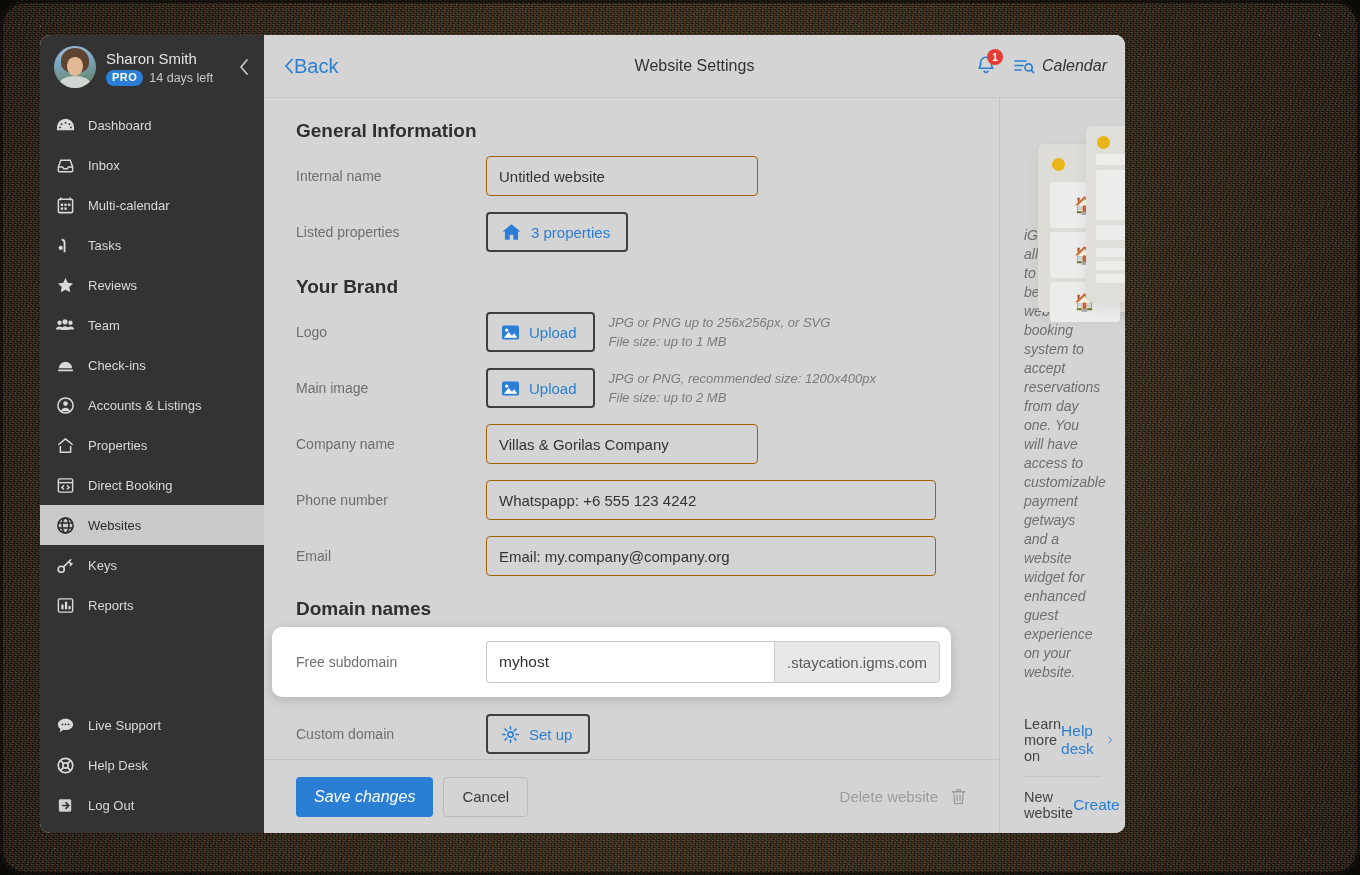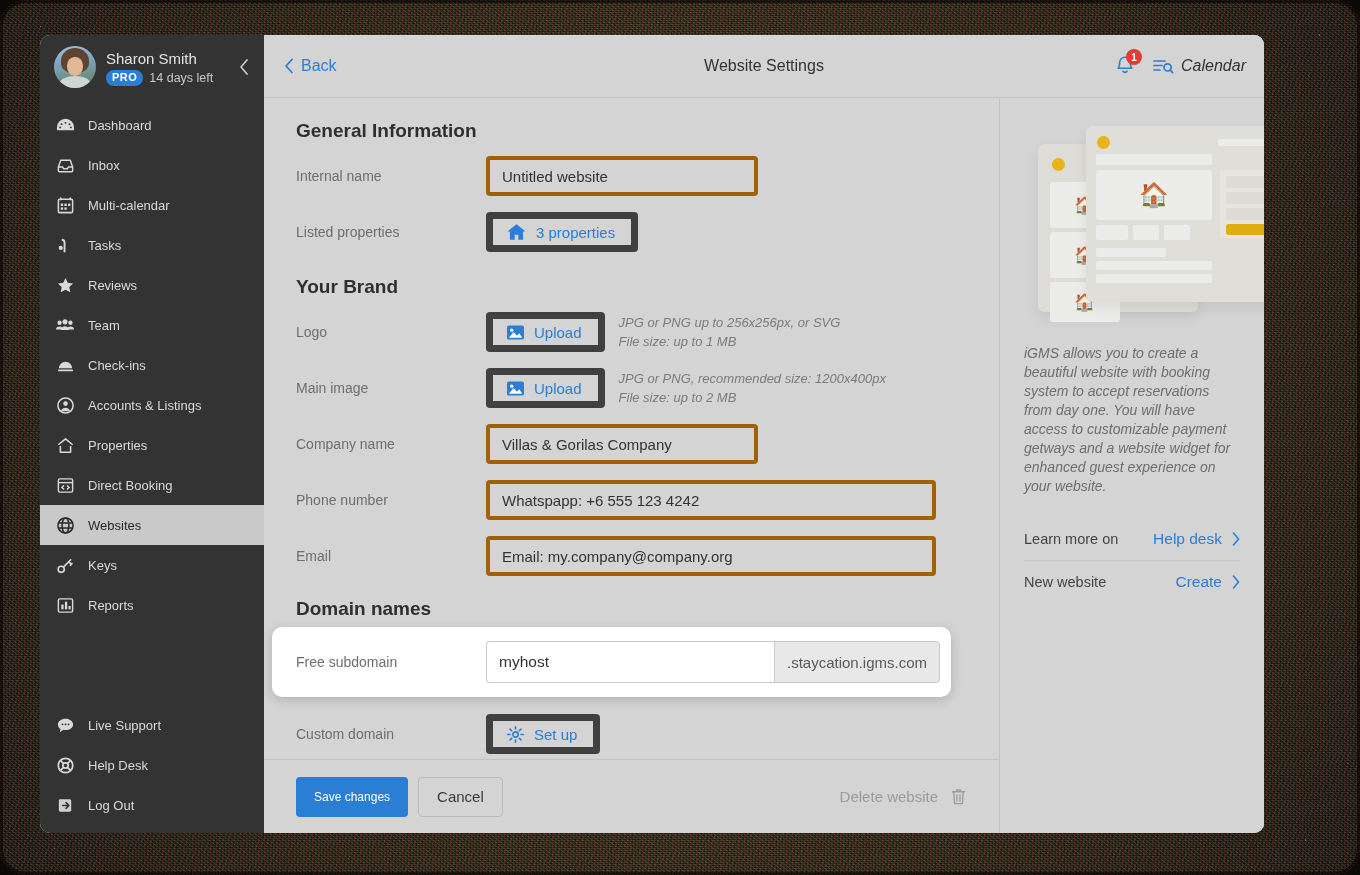--- a/index.html
+++ b/index.html
@@ -47,21 +47,21 @@
       radial-gradient(circle at 4% 97%, rgba(255,255,255,.3) 0 .6px, transparent .7px),
       radial-gradient(circle at 96% 96%, rgba(255,255,255,.3) 0 .6px, transparent .7px);
     pointer-events: none;
   }
 
   
   .app {
     position: absolute;
     left: 40px;
     top: 35px;
-    width: 1224px;
+    width: 1085px;
     height: 798px;
     display: flex;
     border-radius: 10px;
     overflow: hidden;
     background: #fef9c3;
     justify-content: flex-end;
   }
 
   
   .sidebar {
@@ -186,23 +186,22 @@
     display: flex;
     align-items: center;
     padding: 0 18px 0 20px;
     border-bottom: 1px solid #c3c3c3;
     position: relative;
     background: #d4d4d4;
   }
   .back-btn {
     display: flex;
     align-items: center;
-    gap: 7px;
     color: #2a7fd4;
-    font-size: 16px;
+    font-size: 20px;
     cursor: pointer;
   }
   .topbar-title {
     position: absolute;
     left: 0; right: 0;
     text-align: center;
     font-size: 16px;
     color: #333333;
     pointer-events: none;
   }
@@ -265,35 +264,35 @@
     min-height: 40px;
   }
   .row-label {
     width: 190px;
     flex: 0 0 190px;
     font-size: 14px;
     color: #6e6e6e;
   }
   .field {
     height: 40px;
-    border: 4px solid #a16207;
+    border: 1px solid #a16207;
     border-radius: 4px;
     background: #d4d4d4;
     display: flex;
     align-items: center;
     padding: 0 12px;
     font-size: 15px;
     color: #333333;
   }
   .field.w270 { width: 272px; }
   .field.w450 { width: 450px; }
 
   .pill-btn {
     height: 40px;
-    border: 7px solid #404040;
+    border: 2px solid #404040;
     border-radius: 4px;
     background: #d4d4d4;
     display: inline-flex;
     align-items: center;
     gap: 9px;
     padding: 0 16px 0 13px;
     color: #2a7fd4;
     font-size: 15px;
     cursor: pointer;
   }
@@ -357,23 +356,24 @@
     padding: 0 32px;
     background: #d4d4d4;
   }
   .btn-primary {
     background: #2a7fd4;
     color: #ffffff;
     border: none;
     border-radius: 4px;
     height: 40px;
     padding: 0 18px;
-    font-size: 12px;
+    font-size: 16px;
     font-family: inherit;
     cursor: pointer;
+    font-style: italic;
   }
   .btn-secondary {
     background: #d4d4d4;
     color: #3a3a3a;
     border: 1px solid #bbbbbb;
     border-radius: 4px;
     height: 40px;
     padding: 0 18px;
     font-size: 15px;
     font-family: inherit;

